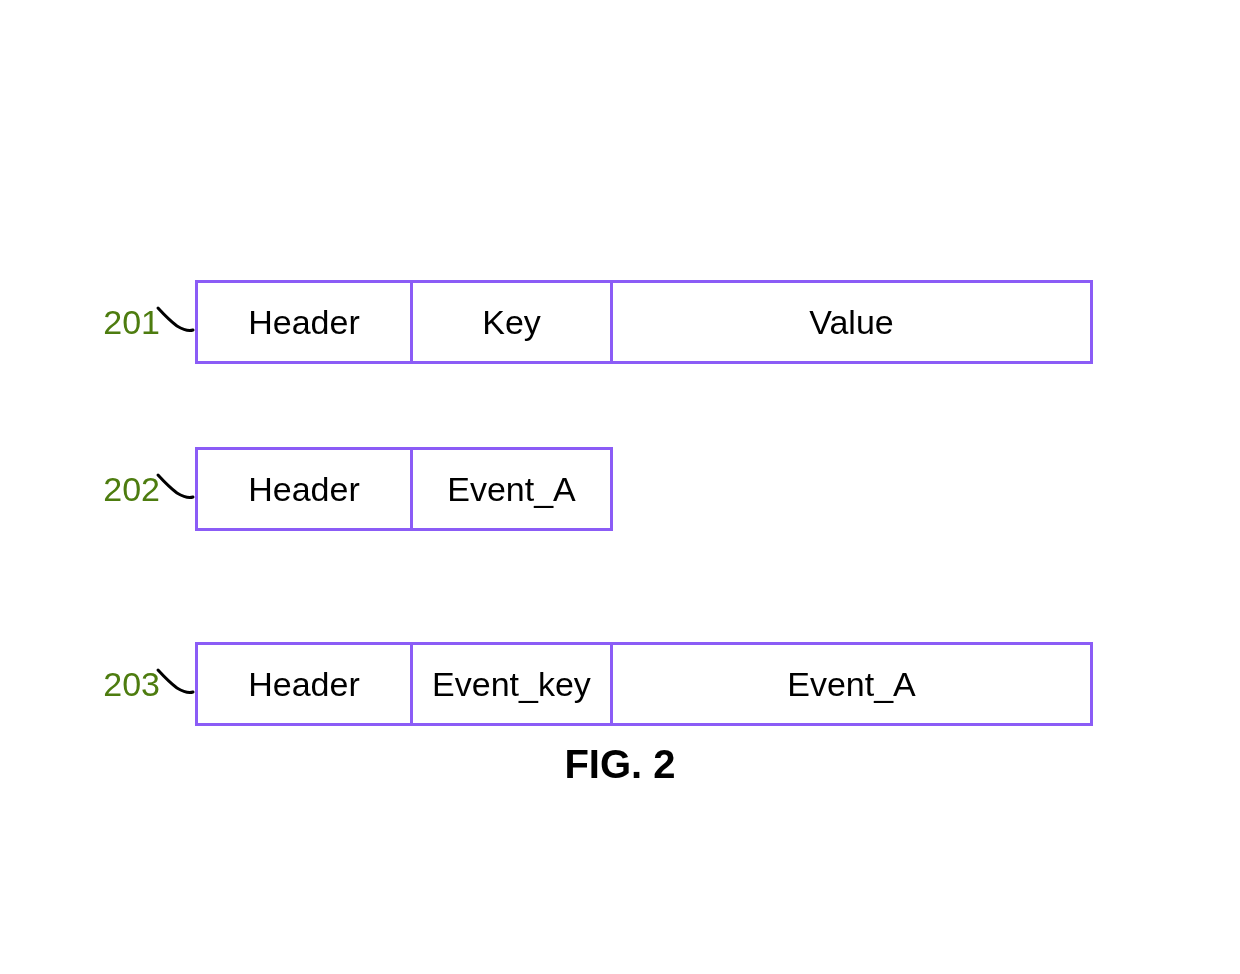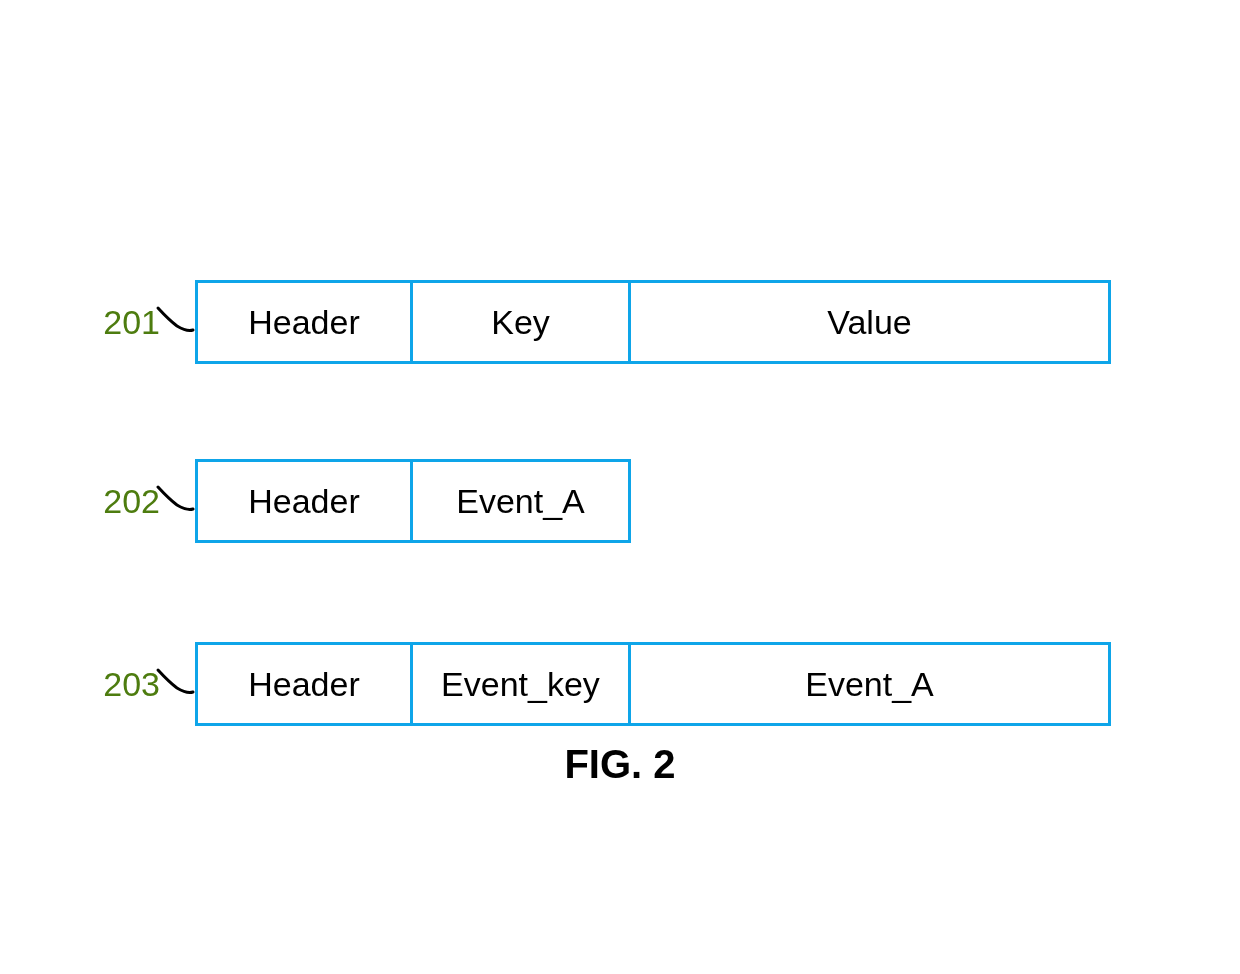--- a/index.html
+++ b/index.html
@@ -31,34 +31,34 @@
     }
     .connector svg {
       position: absolute;
       top: 0;
       left: 0;
     }
     .box-group {
       display: flex;
     }
     .box {
-      border: 3px solid #0ea5e9;
+      border: 3px solid #8b5cf6;
       height: 84px;
       display: flex;
       align-items: center;
       justify-content: center;
       font-size: 34px;
       color: #000;
       box-sizing: border-box;
     }
     .box + .box {
       border-left: none;
     }
     .col1 { width: 218px; }
-    .col2 { width: 218px; text-align: center; }
+    .col2 { width: 200px; text-align: center; }
     .col3 { width: 480px; }
     .caption {
       position: absolute;
       left: 0;
       width: 1240px;
       text-align: center;
       font-size: 40px;
       font-weight: bold;
     }
   </style>
@@ -72,21 +72,21 @@
         <path d="M3 6 Q 14 18, 22 24 Q 32 30, 38 28" stroke="#000" stroke-width="3" fill="none" stroke-linecap="round"></path>
       </svg>
   </span>
   <div class="box-group">
     <div class="box col1">Header</div>
     <div class="box col2">Key</div>
     <div class="box col3">Value</div>
   </div>
 </div>
 
-<div class="row" style="top:447px;margin-top:12px;">
+<div class="row" style="top:447px;">
   <span class="label">202</span>
   <span class="connector">
     <svg width="40" height="40">
         <path d="M3 6 Q 14 18, 22 24 Q 32 30, 38 28" stroke="#000" stroke-width="3" fill="none" stroke-linecap="round"></path>
       </svg>
   </span>
   <div class="box-group">
     <div class="box col1">Header</div>
     <div class="box col2">Event_A</div>
   </div>

